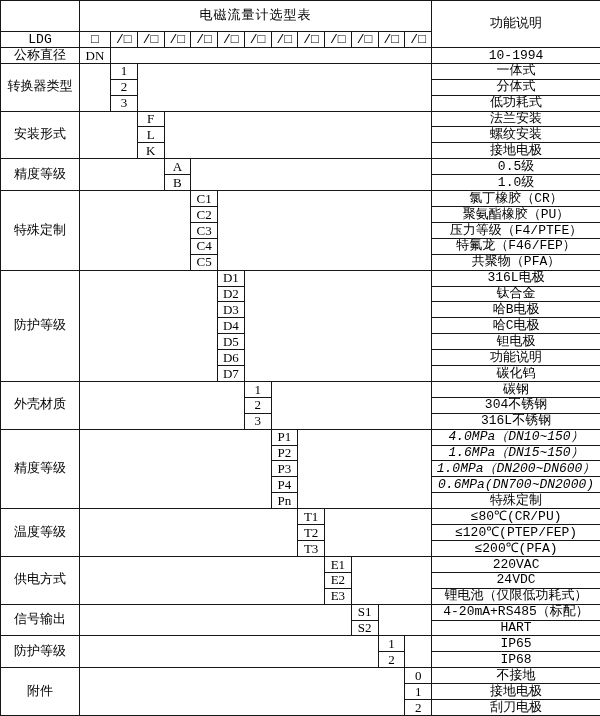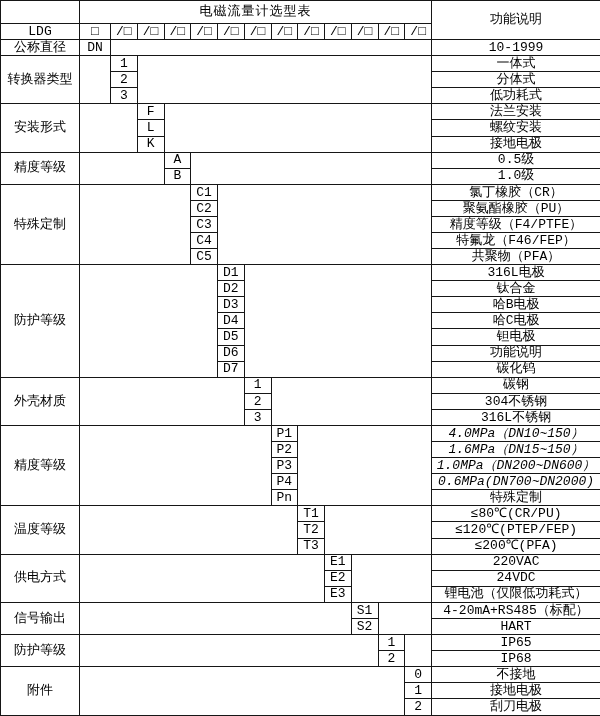--- a/index.html
+++ b/index.html
@@ -23,24 +23,24 @@
     font-size: 13px;
     line-height: 1.05;
   }
   td.title-cell { font-size: 15px; letter-spacing: 1px; }
   td.func-head  { font-size: 15px; }
   td.corner     { }
   td.model-cell { text-align: left; padding-left: 10px; font-size: 13px; }
   td.box-cell   { font-size: 13px; }
   td.slot-cell  { font-size: 13px; }
   td.g-label    { font-size: 14px; }
-  td.code-cell  { font-size: 12px; }
+  td.code-cell  { font-size: 12px; font-family: Liberation Serif, serif; }
   td.desc-cell  { font-size: 13px; }
   td.desc-left  { text-align: left; padding-left: 2px; font-style: italic; }
-  tr.title-row  { height: 23px; padding-left: 12px; }
+  tr.title-row  { height: 31px; padding-left: 12px; }
 </style>
 </head>
 <body>
 
 <div id="page">
   <table class="sel">
     <colgroup id="cols">
         <col style="width: 79px;">
         <col style="width: 31px;">
         <col style="width: 26.75px;">
@@ -76,21 +76,21 @@
           <td class="slot-cell">/□</td>
           <td class="slot-cell">/□</td>
           <td class="slot-cell">/□</td>
           <td class="slot-cell">/□</td>
           <td class="slot-cell">/□</td>
         </tr>
     <tr>
           <td class="g-label" rowspan="1">公称直径</td>
           <td class="code-cell">DN</td>
           <td rowspan="1" colspan="12"></td>
-          <td class="desc-cell">10-1999</td>
+          <td class="desc-cell">10-1994</td>
         </tr>
         <tr>
           <td class="g-label" rowspan="3">转换器类型</td>
           <td rowspan="3" colspan="1"></td>
           <td class="code-cell">1</td>
           <td rowspan="3" colspan="11"></td>
           <td class="desc-cell">一体式</td>
         </tr>
         <tr>
           <td class="code-cell">2</td>
@@ -132,21 +132,21 @@
           <td class="code-cell">C1</td>
           <td rowspan="5" colspan="8"></td>
           <td class="desc-cell">氯丁橡胶（CR）</td>
         </tr>
         <tr>
           <td class="code-cell">C2</td>
           <td class="desc-cell">聚氨酯橡胶（PU）</td>
         </tr>
         <tr>
           <td class="code-cell">C3</td>
-          <td class="desc-cell">精度等级（F4/PTFE）</td>
+          <td class="desc-cell">压力等级（F4/PTFE）</td>
         </tr>
         <tr>
           <td class="code-cell">C4</td>
           <td class="desc-cell">特氟龙（F46/FEP）</td>
         </tr>
         <tr>
           <td class="code-cell">C5</td>
           <td class="desc-cell">共聚物（PFA）</td>
         </tr>
         <tr>

